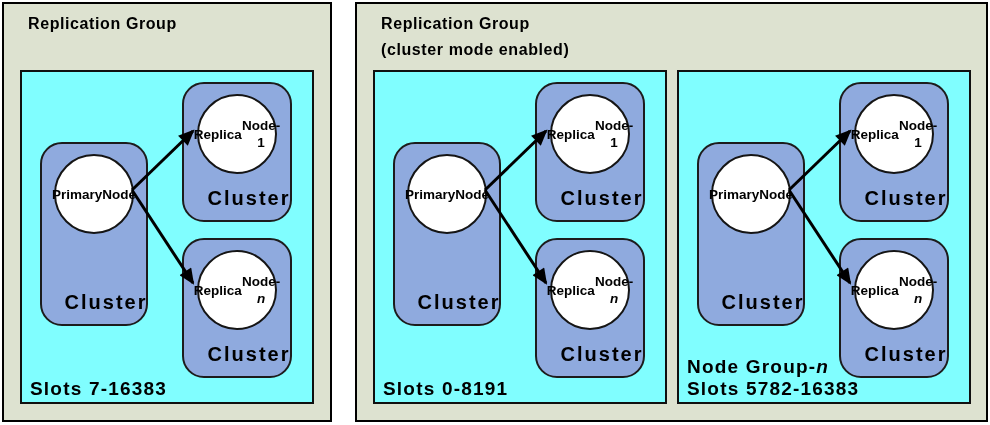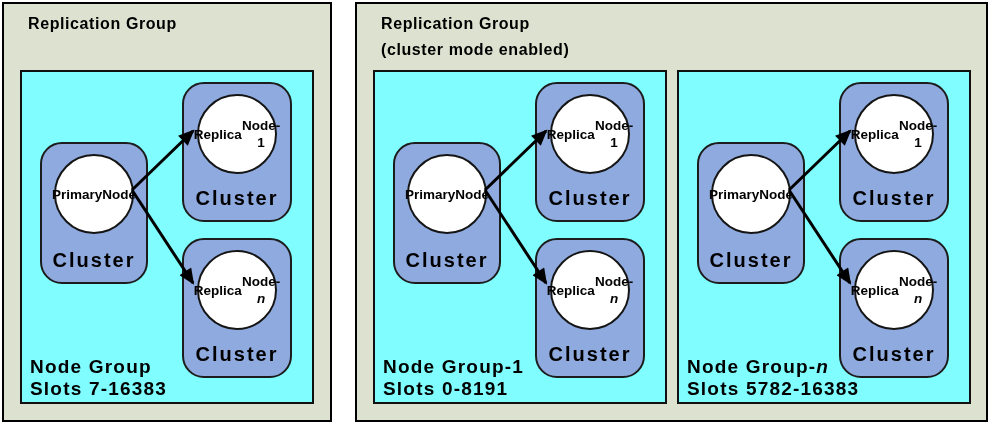--- a/index.html
+++ b/index.html
@@ -19,32 +19,32 @@
     position:absolute;top:66px;width:294px;height:334px;box-sizing:border-box;
     background:var(--ng-bg,#80feff);border:2px solid var(--ng-border,#101010);
   }
   .ng-a{left:16px;}
   .ng-b{left:16px;}
   .ng-c{left:320px;}
   .cluster{
     position:absolute;box-sizing:border-box;border-radius:22px;
     background:var(--cluster-bg,#8faade);border:2px solid var(--cluster-border,#1c1c1c);
   }
-  .primary-cluster{left:18px;top:70px;width:108px;height:142px;}
+  .primary-cluster{left:18px;top:70px;width:108px;height:184px;}
   .replica-top{left:160px;top:10px;width:110px;height:140px;}
   .replica-bottom{left:160px;top:166px;width:110px;height:140px;}
   .node-circle{
     position:absolute;top:10px;left:50%;transform:translateX(-50%);
     width:80px;height:80px;border-radius:50%;box-sizing:border-box;
     background:var(--circle-bg,#fff);border:2px solid var(--circle-border,#151515);
     display:flex;flex-direction:row;align-items:center;justify-content:center;
     font-size:13.5px;line-height:17px;text-align:center;
   }
   .cluster-label{
-    position:absolute;bottom:10px;left:0;width:100%;text-align:center;
+    position:absolute;bottom:10px;left:12px;width:100%;text-align:center;
     font-size:20px;letter-spacing:2px;white-space:nowrap;
   }
   .ng-label{position:absolute;left:8px;bottom:2px;font-size:19px;line-height:22px;letter-spacing:1.2px;white-space:nowrap;}
   .it{font-style:italic;}
   .arrows{position:absolute;left:0;top:0;z-index:5;pointer-events:none;}
   .arrows line{stroke:#000;stroke-width:3;}
   .arrows path{fill:#000;}
 </style>
 </head>
 <body>
@@ -83,21 +83,20 @@
 
     <div class="cluster replica-bottom">
       <div class="node-circle">
         <span>Replica</span>
         <span><span>Node-</span><span class="it">n</span></span>
       </div>
       <div class="cluster-label">Cluster</div>
     </div>
 
     <div class="ng-label">
-      <div><span>Node Group</span><span class="it"></span></div>
       <div>Slots 7-16383</div>
     </div>
   </div>
 </div>
 
 <div class="panel" id="panel-enabled">
   <div class="panel-title">
     <div>Replication Group</div>
     <div>(cluster mode enabled)</div>
   </div>
@@ -131,21 +130,20 @@
 
     <div class="cluster replica-bottom">
       <div class="node-circle">
         <span>Replica</span>
         <span><span>Node-</span><span class="it">n</span></span>
       </div>
       <div class="cluster-label">Cluster</div>
     </div>
 
     <div class="ng-label">
-      <div><span>Node Group-1</span><span class="it"></span></div>
       <div>Slots 0-8191</div>
     </div>
   </div>
 
   <div class="node-group ng-c">
     <svg class="arrows" width="290" height="330" viewBox="0 0 290 330">
       <defs>
         <marker id="ah2" markerUnits="userSpaceOnUse" markerWidth="18" markerHeight="14" refX="15" refY="7" orient="auto">
           <path d="M1,0 L17,7 L1,14 Z"></path>
         </marker>

